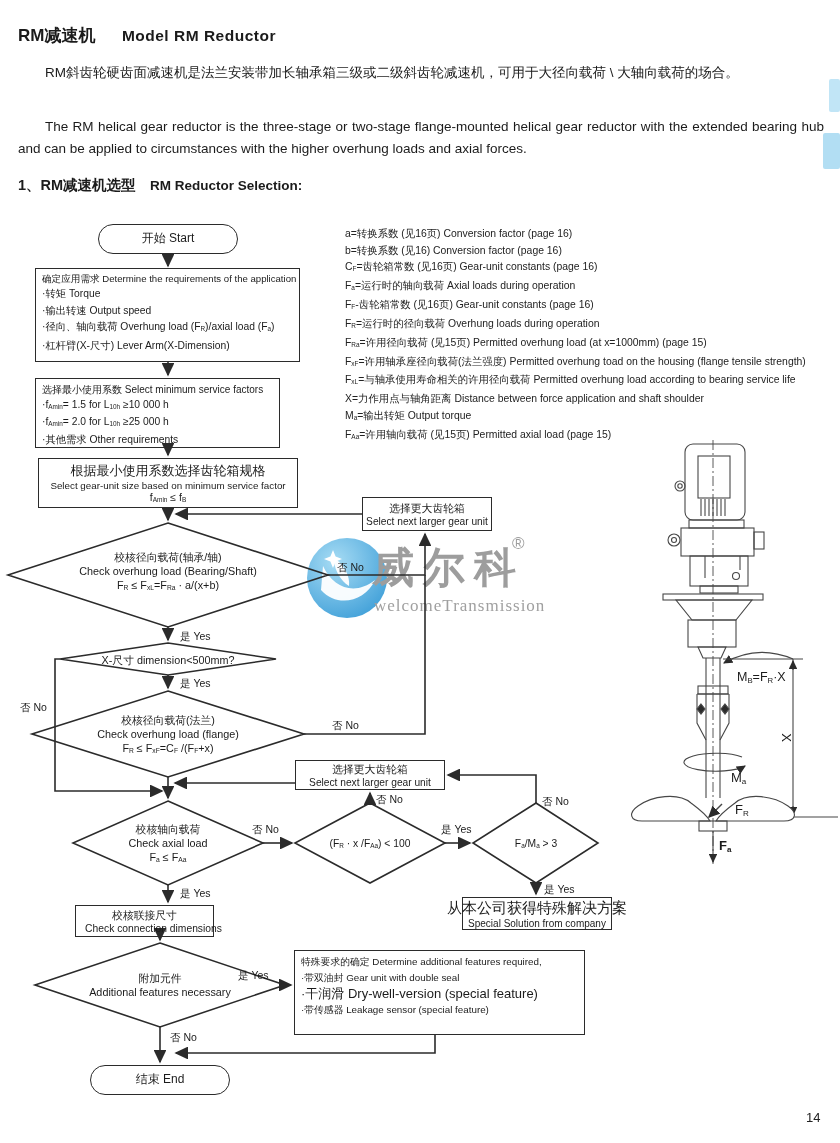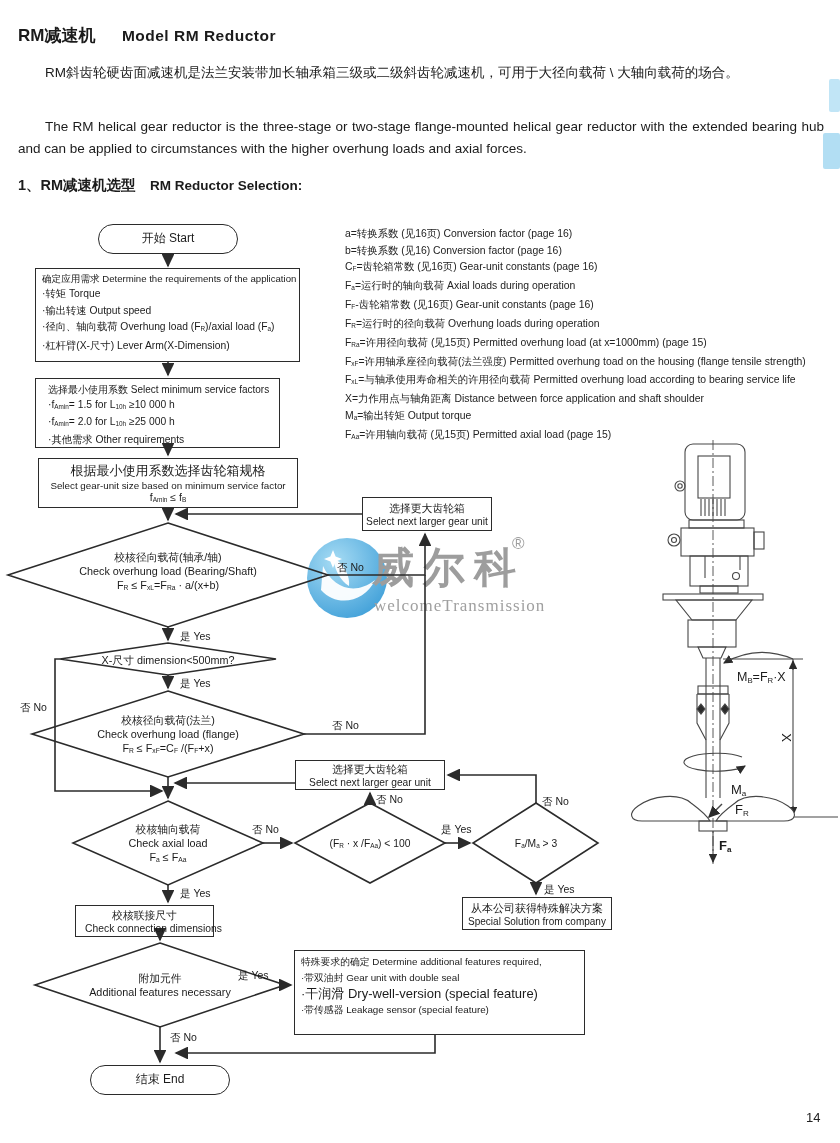--- a/index.html
+++ b/index.html
@@ -172,21 +172,21 @@
     <div class="box stadium" style="left:98px;top:6px;width:140px;height:30px;line-height:27px;">开始 Start</div>
 
     <div class="box" style="left:35px;top:50px;width:265px;height:94px;padding:4px 6px;">
       <div class="bt">确定应用需求 Determine the requirements of the application</div>
       <div class="bi">·转矩  Torque</div>
       <div class="bi">·输出转速  Output speed</div>
       <div class="bi">·径向、轴向载荷 Overhung load (F<sub>R</sub>)/axial load (F<sub>a</sub>)</div>
       <div class="bi">·杠杆臂(X-尺寸) Lever Arm(X-Dimension)</div>
     </div>
 
-    <div class="box" style="left:35px;top:160px;width:245px;height:70px;padding:4px 12px;">
+    <div class="box" style="left:35px;top:160px;width:245px;height:70px;padding:4px 6px;">
       <div class="bt" style="font-size:10px;">选择最小使用系数 Select minimum service factors</div>
       <div class="bi" style="line-height:15px;">·f<sub>Amin</sub>= 1.5 for L<sub>10h</sub> ≥10 000 h</div>
       <div class="bi" style="line-height:15px;">·f<sub>Amin</sub>= 2.0 for L<sub>10h</sub> ≥25 000 h</div>
       <div class="bi" style="line-height:15px;">·其他需求 Other requirements</div>
     </div>
 
     <div class="box ctr" style="left:38px;top:240px;width:260px;height:50px;">
       <div style="font-size:13px;white-space:nowrap;">根据最小使用系数选择齿轮箱规格</div>
       <div style="font-size:9.8px;white-space:nowrap;">Select gear-unit size based on minimum service factor</div>
       <div style="font-size:10.5px;white-space:nowrap;">f<sub>Amin</sub> ≤ f<sub>B</sub></div>
@@ -219,21 +219,21 @@
     <div class="dtext" style="left:68px;top:604px;width:200px;">
       <div>校核轴向载荷</div>
       <div>Check axial load</div>
       <div>F<sub>a</sub> ≤ F<sub>Aa</sub></div>
     </div>
 
     <div class="dtext" style="left:297px;top:619px;width:146px;font-size:10.3px;">(F<sub>R</sub> · x /F<sub>Aa</sub>) &lt; 100</div>
     <div class="dtext" style="left:473px;top:619px;width:126px;font-size:10.3px;">F<sub>a</sub>/M<sub>a</sub> &gt; 3</div>
 
     <div class="box ctr" style="left:462px;top:679px;width:150px;height:33px;">
-      <div style="font-size:11px;white-space:nowrap;">从本公司获得特殊解决方案</div>
+      <div style="font-size:15px;white-space:nowrap;">从本公司获得特殊解决方案</div>
       <div style="font-size:10px;white-space:nowrap;">Special Solution from company</div>
     </div>
 
     <div class="box ctr" style="left:75px;top:687px;width:139px;height:32px;">
       <div style="font-size:10.8px;white-space:nowrap;">校核联接尺寸</div>
       <div style="font-size:10.3px;white-space:nowrap;padding-left:18px;">Check connection dimensions</div>
     </div>
 
     <div class="dtext" style="left:40px;top:753px;width:240px;">
       <div>附加元件</div>
@@ -258,19 +258,19 @@
     <div class="lbl" style="left:337px;top:343px;">否 No</div>
     <div class="lbl" style="left:332px;top:501px;">否 No</div>
     <div class="lbl" style="left:20px;top:483px;">否 No</div>
     <div class="lbl" style="left:252px;top:605px;">否 No</div>
     <div class="lbl" style="left:376px;top:575px;">否 No</div>
     <div class="lbl" style="left:542px;top:577px;">否 No</div>
     <div class="lbl" style="left:170px;top:813px;">否 No</div>
 
     <div class="lbl" style="left:737px;top:452px;font-size:12.5px;">M<sub>B</sub>=F<sub>R</sub>·X</div>
     <div class="lbl" style="left:782px;top:512px;font-size:13px;transform:rotate(90deg);">X</div>
-    <div class="lbl" style="left:731px;top:552px;font-size:13px;margin-top:12px;">M<sub>a</sub></div>
+    <div class="lbl" style="left:731px;top:552px;font-size:13px;">M<sub>a</sub></div>
     <div class="lbl" style="left:735px;top:584px;font-size:13px;">F<sub>R</sub></div>
     <div class="lbl" style="left:719px;top:620px;font-size:13px;font-weight:bold;">F<sub>a</sub></div>
   </div>
 
   <div class="abs pageno">14</div>
 </div>
 
 </body></html>

